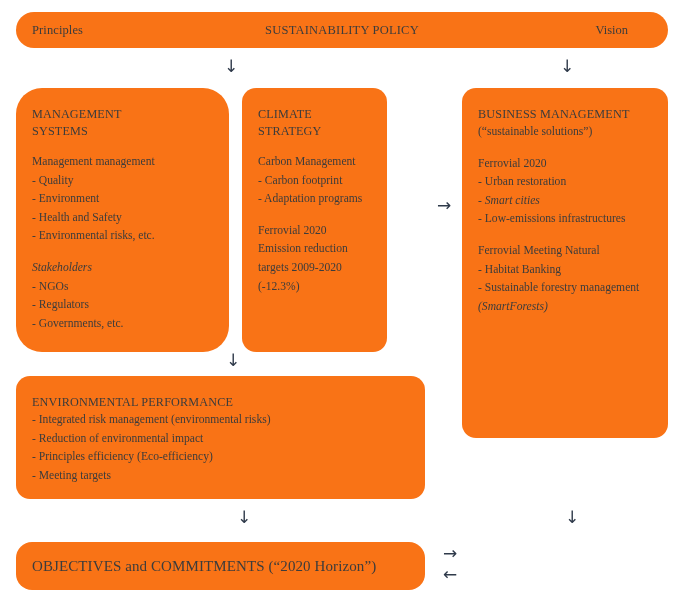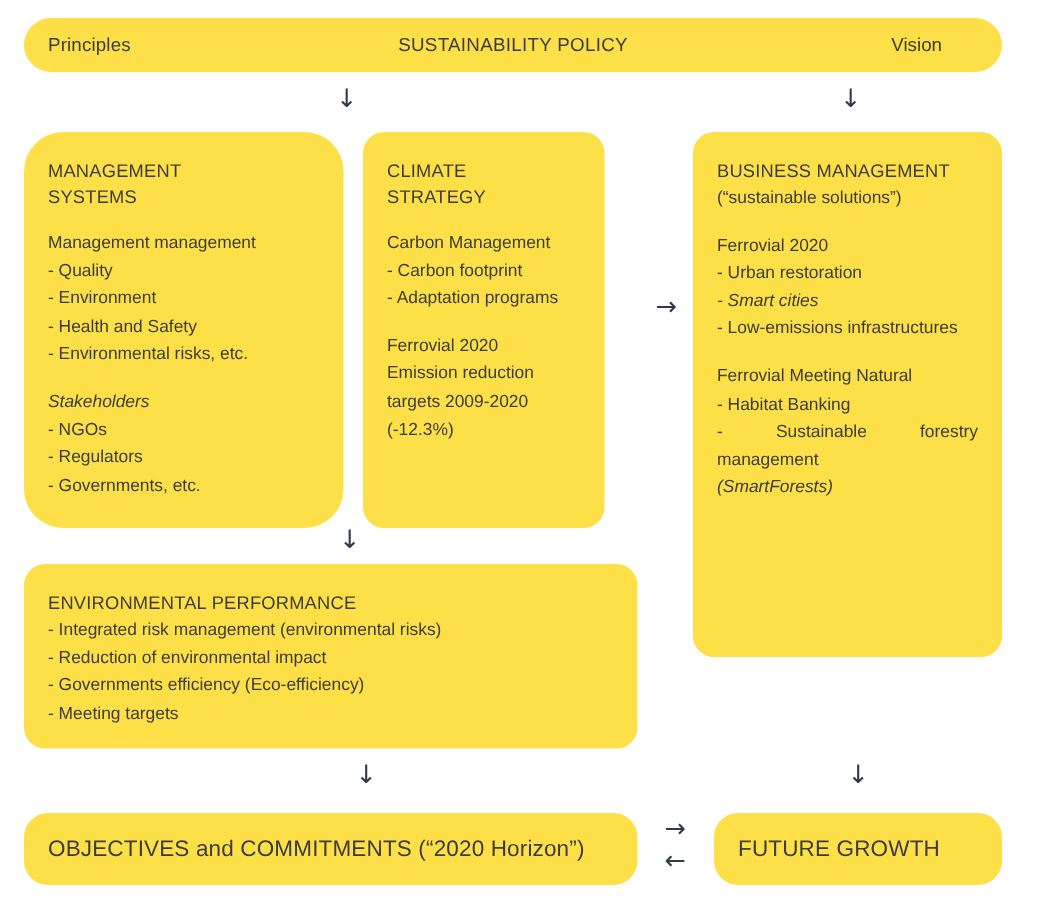--- a/index.html
+++ b/index.html
@@ -18,24 +18,25 @@
 
   .canvas {
     position: absolute;
     left: 0; top: 0;
     width: 695px;
     height: 606px;
   }
 
   .box {
     position: absolute;
-    background: #fde047;
+    background: #f97316;
     border-radius: 14px;
     box-sizing: border-box;
     color: #3c3c3c;
+    font-family: Liberation Serif, serif;
   }
 
   
   #header-banner {
     left: 16px;
     top: 12px;
     width: 652px;
     height: 36px;
     border-radius: 18px;
   }
@@ -99,21 +100,21 @@
   #box-management-systems {
     left: 16px;
     top: 88px;
     width: 213px;
     height: 264px;
     border-radius: 26px;
   }
   #box-climate-strategy {
     left: 242px;
     top: 88px;
-    width: 161px;
+    width: 145px;
     height: 264px;
   }
   #box-business-management {
     left: 462px;
     top: 88px;
     width: 206px;
     height: 350px;
   }
   #box-environmental-performance {
     left: 16px;
@@ -232,32 +233,29 @@
     </div>
   </div>
 
   <span class="arrow" id="arrow-management-to-envperf">↓</span>
 
   <div class="box" id="box-environmental-performance">
     <div class="panel-body">
       <div class="panel-title">ENVIRONMENTAL PERFORMANCE</div>
       <div class="line">- Integrated risk management (environmental risks)</div>
       <div class="line">- Reduction of environmental impact</div>
-      <div class="line">- Governments efficiency (Eco-efficiency)</div>
+      <div class="line">- Principles efficiency (Eco-efficiency)</div>
       <div class="line">- Meeting targets</div>
     </div>
   </div>
 
   <span class="arrow" id="arrow-envperf-to-objectives">↓</span>
   <span class="arrow" id="arrow-business-to-future">↓</span>
 
   <div class="box" id="box-objectives">
     <span class="single-line">OBJECTIVES and COMMITMENTS (“2020 Horizon”)</span>
   </div>
 
   <span class="arrow" id="arrow-objectives-to-future">→</span>
   <span class="arrow" id="arrow-future-to-objectives">←</span>
 
-  <div class="box" id="box-future-growth">
-    <span class="single-line">FUTURE GROWTH</span>
-  </div>
 
 </div>
 
 </body></html>

